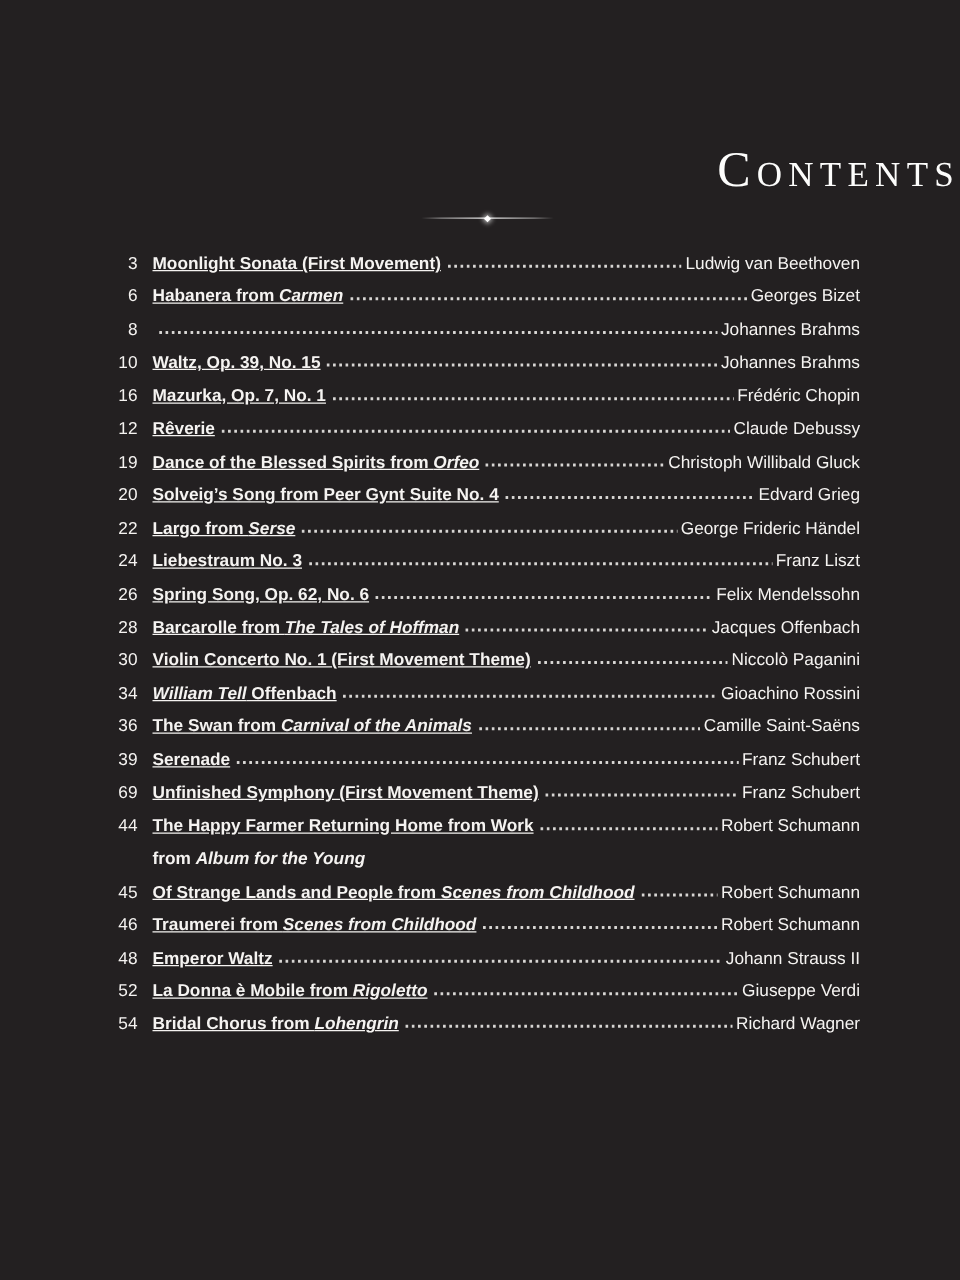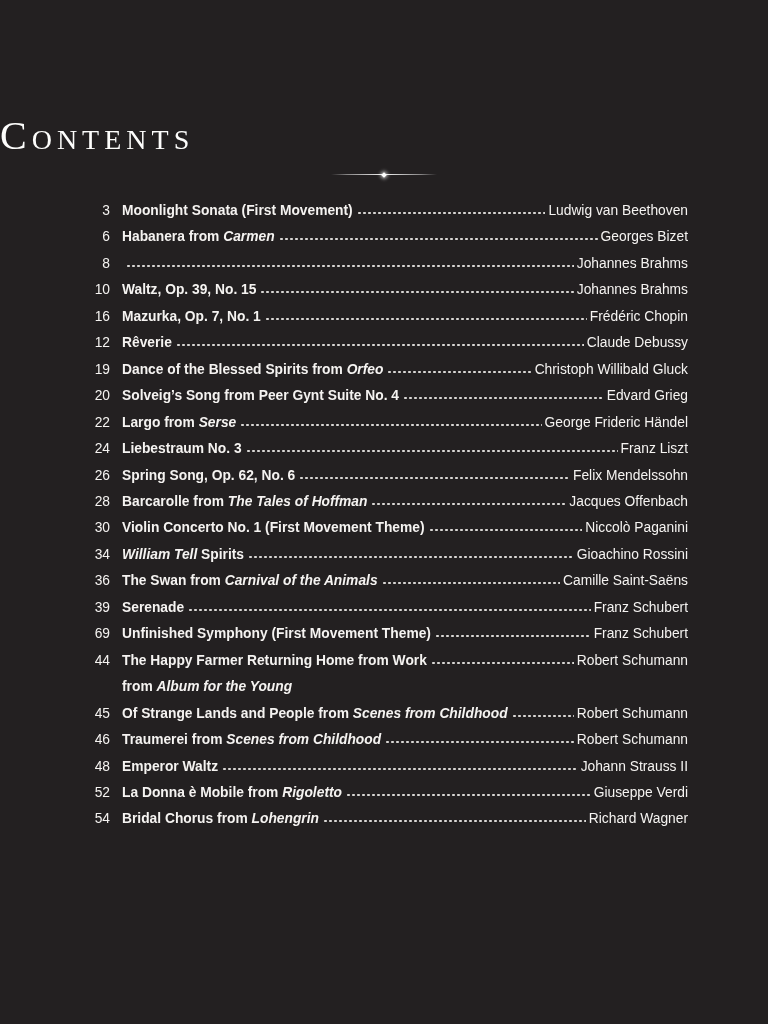--- a/index.html
+++ b/index.html
@@ -16,22 +16,22 @@
   }
   .page {
     position: relative;
     width: 768px; height: 1024px;
     background: var(--bg);
     color: var(--text);
     overflow: hidden;
   }
   .header {
     position: absolute;
-    top: 0; left: 0; right: 0;
-    text-align: left;
+    top: 0; left: 12px; right: 0;
+    text-align: right;
   }
   .contents-title {
     margin: 116px 0 0 0;
     font-family: "Liberation Serif", serif;
     font-weight: 400;
     font-variant: small-caps;
     font-size: 40px;
     letter-spacing: 5px;
     line-height: 1.0;
     color: #fdfdfc;
@@ -72,21 +72,21 @@
     line-height: 26.45px;
     font-weight: 400;
     color: var(--text);
   }
   .entry-main { flex: 1 1 auto; min-width: 0; }
   .line {
     display: flex;
     align-items: baseline;
     line-height: 26.45px;
   }
-  .title { font-weight: 700; white-space: nowrap; }
+  .title { font-weight: 700; white-space: nowrap; text-decoration: underline; }
   .title i, .line2 i { font-style: italic; }
   .dots {
     flex: 1 1 auto;
     min-width: 6px;
     height: 4px;
     margin: 0 3px 0 4px;
     background-image: radial-gradient(circle, var(--dots) 1.05px, rgba(0,0,0,0) 1.4px);
     background-size: 5px 4px;
     background-repeat: repeat-x;
     background-position: 0 0;
@@ -246,21 +246,21 @@
         <span class="composer">Niccolò Paganini</span>
       </div>
     </div>
   </div>
 
 
   <div class="entry">
     <span class="num">34</span>
     <div class="entry-main">
       <div class="line">
-        <span class="title"><i>William Tell</i><span> Spirits</span></span>
+        <span class="title"><i>William Tell</i><span> Offenbach</span></span>
         <span class="dots"></span>
         <span class="composer">Gioachino Rossini</span>
       </div>
     </div>
   </div>
 
   <div class="entry">
     <span class="num">36</span>
     <div class="entry-main">
       <div class="line">

